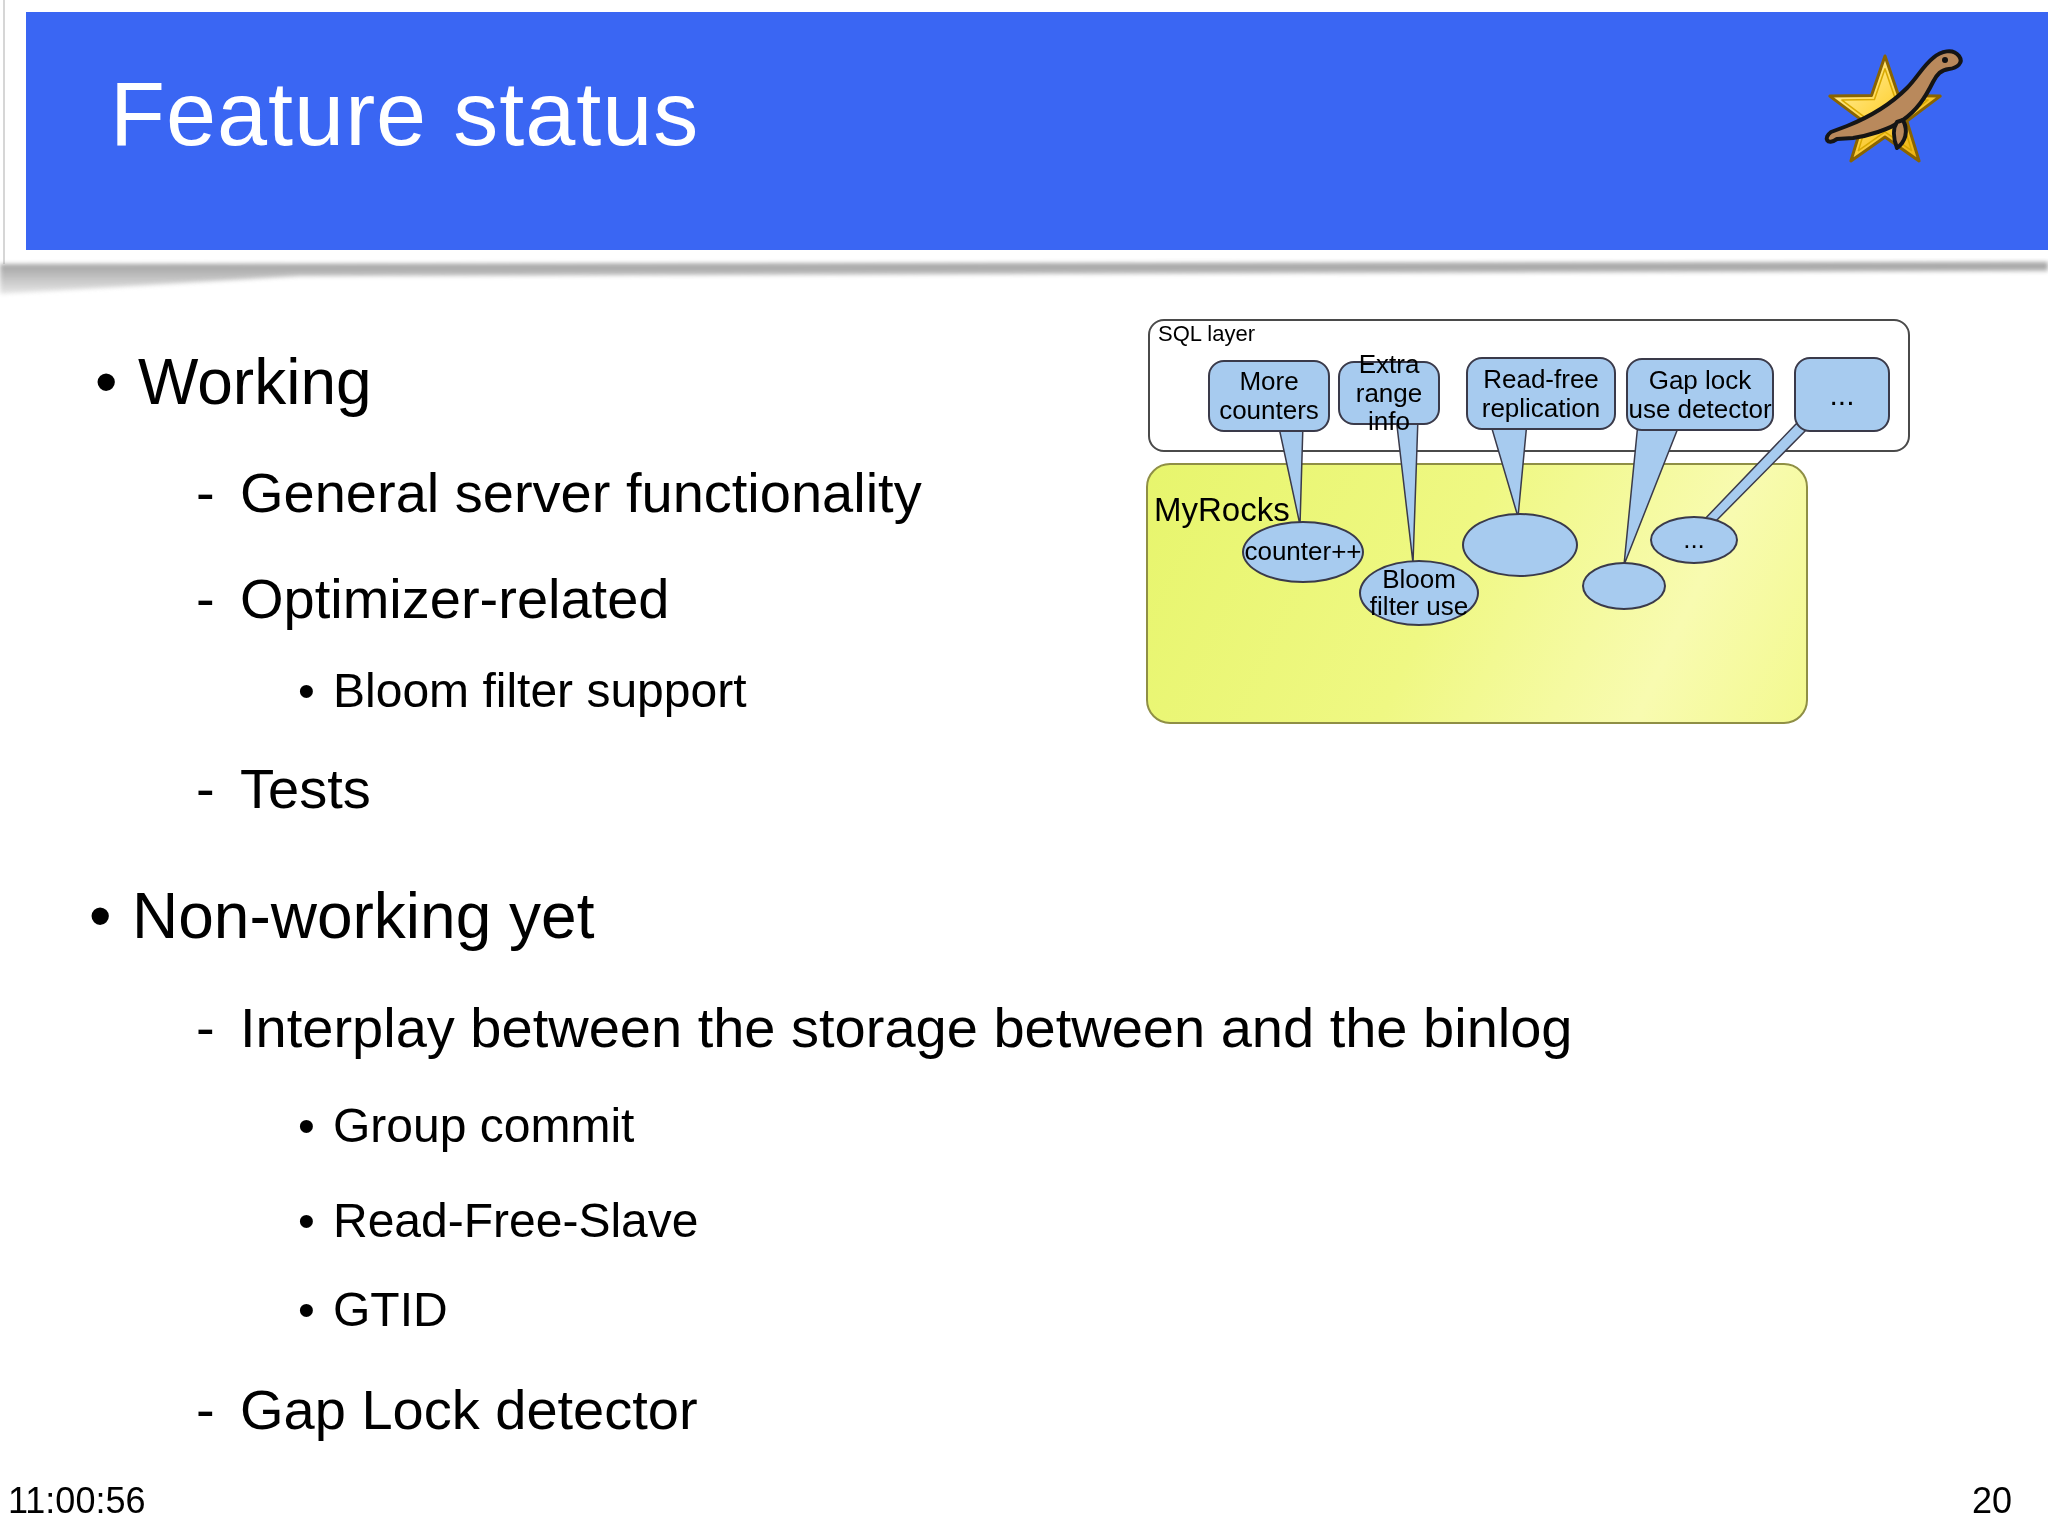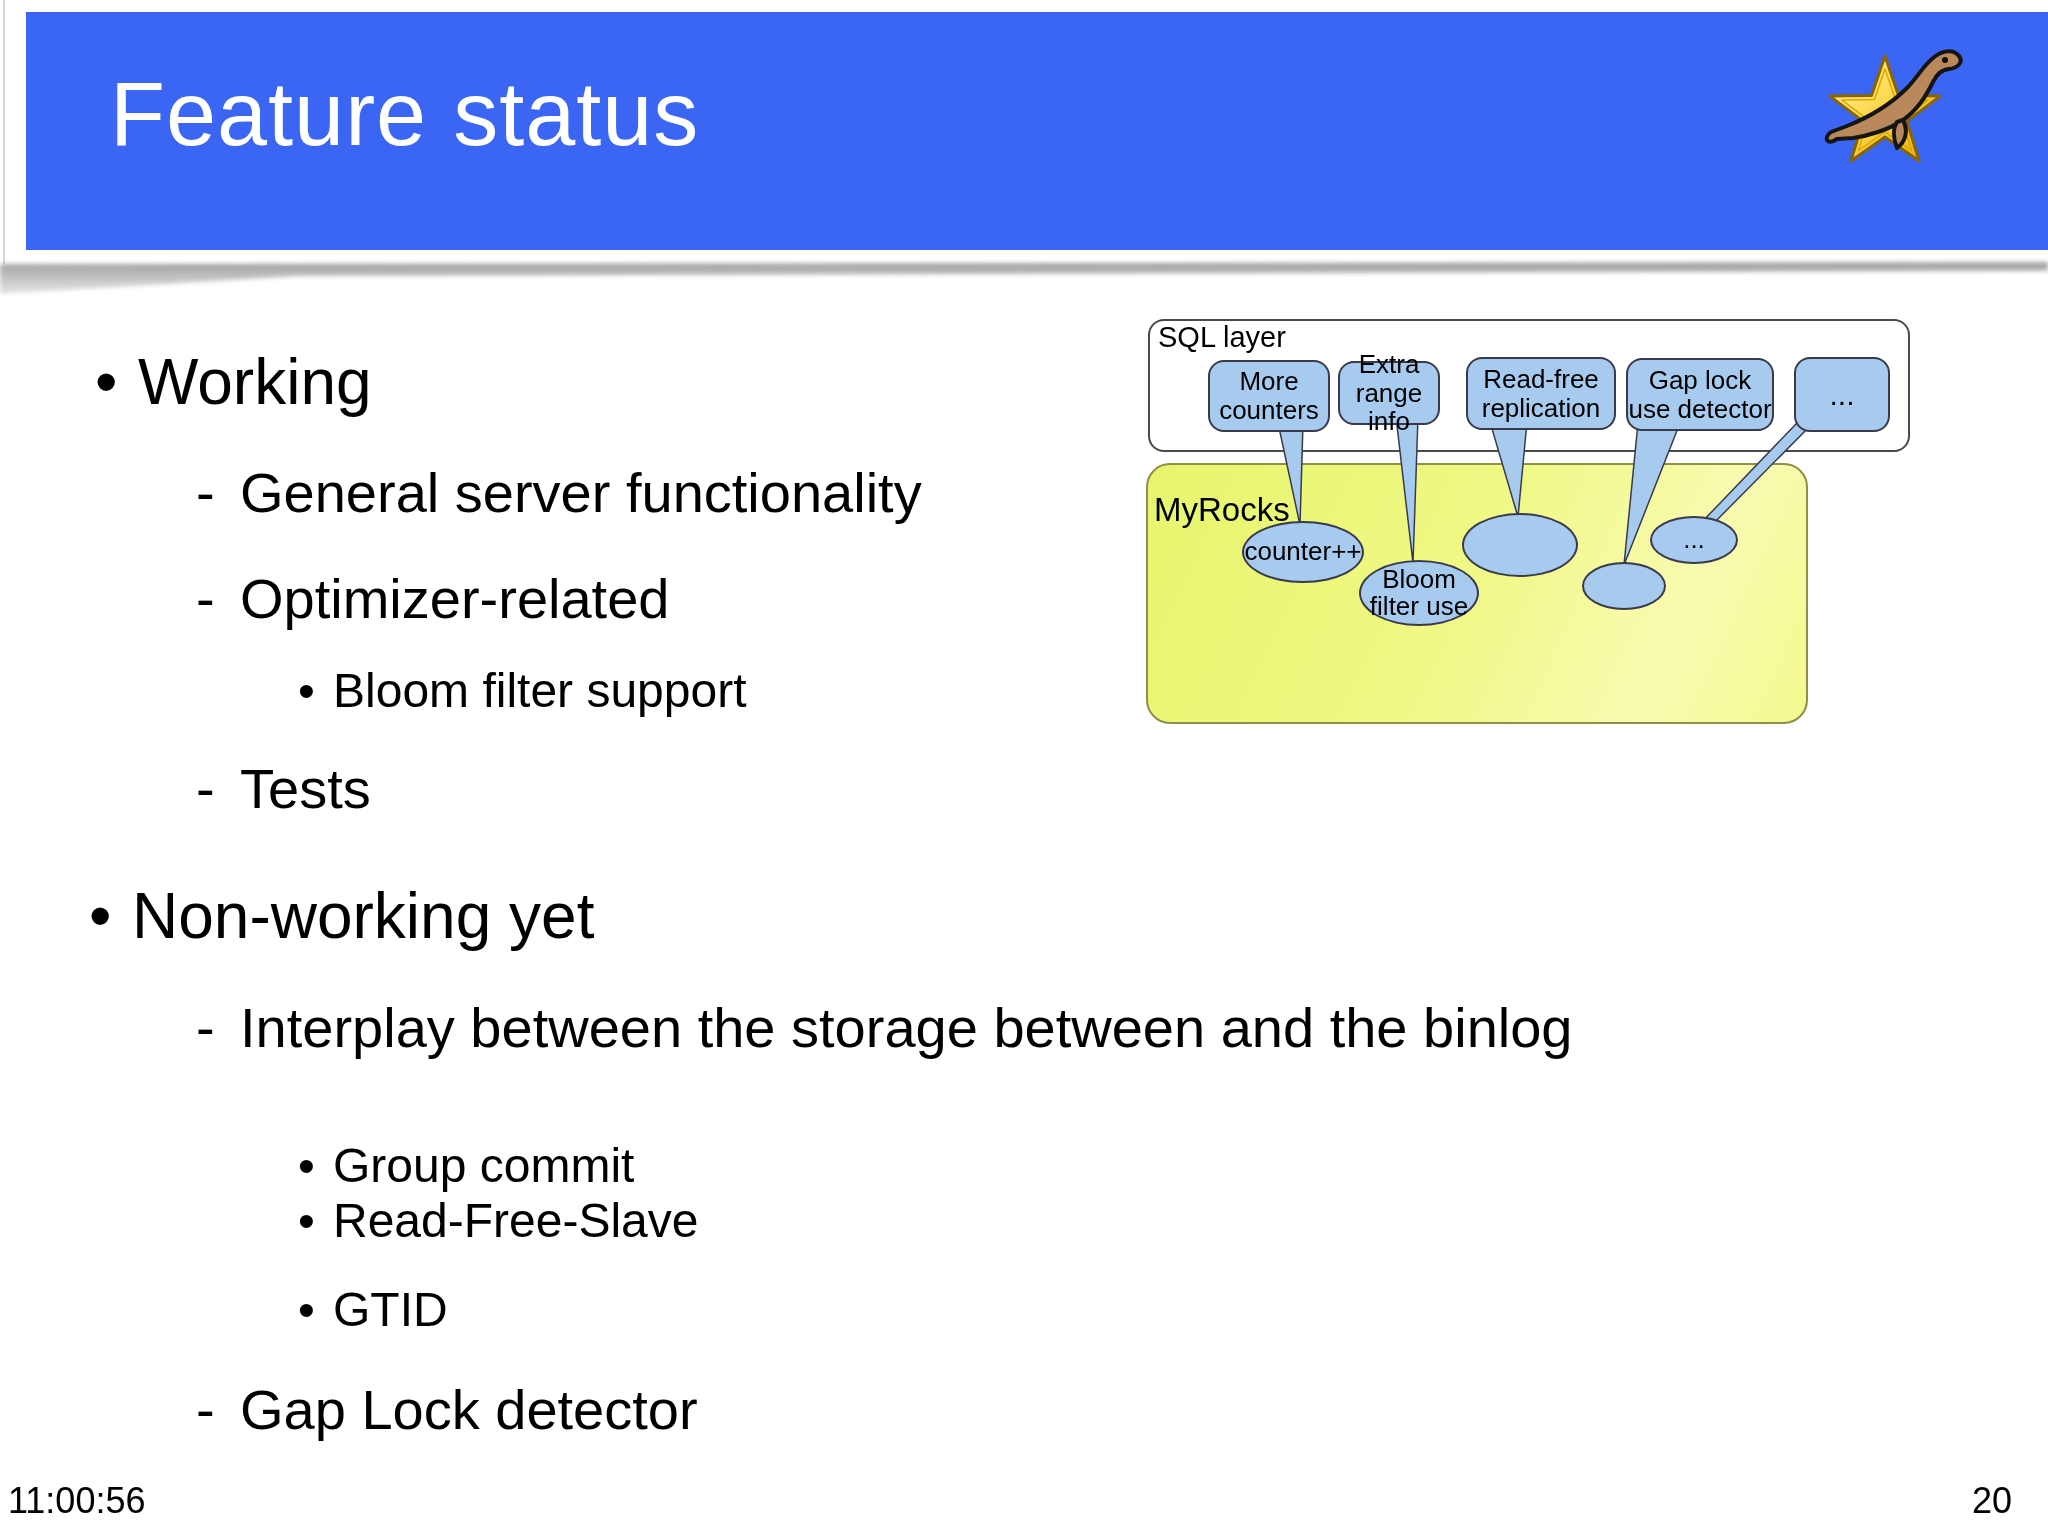--- a/index.html
+++ b/index.html
@@ -30,21 +30,21 @@
   .lv3 .mk{display:inline-block;width:35px;}
   
   .footer-time{position:absolute;left:8px;top:1480px;font-size:36px;}
   .footer-page{position:absolute;right:36px;top:1480px;font-size:36px;}
   
   .diagram{position:absolute;left:1140px;top:315px;width:780px;height:420px;}
   .sqlbox{
     position:absolute;left:8px;top:4px;width:758px;height:129px;z-index:1;
     background:#fff;border:2px solid var(--box-border,#4a4a4a);border-radius:16px;
   }
-  .sql-label{position:absolute;left:18px;top:6px;font-size:29px;z-index:2;}
+  .sql-label{position:absolute;left:18px;top:6px;font-size:22px;z-index:2;}
   .tails{position:absolute;left:0;top:0;width:780px;height:420px;z-index:3;}
   .callout{
     position:absolute;z-index:4;background:var(--callout-blue,#a7cbef);
     border:2px solid var(--callout-border,#3a3a4a);border-radius:16px;
     display:flex;align-items:center;justify-content:center;text-align:center;
     font-size:26px;line-height:1.1;
   }
   .co1{left:68px;top:45px;width:118px;height:68px;}
   .co2{left:198px;top:46px;width:98px;height:60px;}
   .co3{left:326px;top:42px;width:146px;height:69px;}
@@ -114,21 +114,21 @@
   </svg>
 
   <div>
     <div class="line lv1" style="left:95px;top:345px;"><span class="mk">•</span><span>Working</span></div>
     <div class="line lv2" style="left:196px;top:460px;"><span class="mk">-</span><span>General server functionality</span></div>
     <div class="line lv2" style="left:196px;top:566px;"><span class="mk">-</span><span>Optimizer-related</span></div>
     <div class="line lv3" style="left:298px;top:663px;"><span class="mk">•</span><span>Bloom filter support</span></div>
     <div class="line lv2" style="left:196px;top:756px;"><span class="mk">-</span><span>Tests</span></div>
     <div class="line lv1" style="left:89px;top:879px;"><span class="mk">•</span><span>Non-working yet</span></div>
     <div class="line lv2" style="left:196px;top:995px;"><span class="mk">-</span><span>Interplay between the storage between and the binlog</span></div>
-    <div class="line lv3" style="left:298px;top:1098px;margin-top:40px;"><span class="mk">•</span><span>Group commit</span></div>
+    <div class="line lv3" style="left:298px;top:1098px;"><span class="mk">•</span><span>Group commit</span></div>
     <div class="line lv3" style="left:298px;top:1193px;"><span class="mk">•</span><span>Read-Free-Slave</span></div>
     <div class="line lv3" style="left:298px;top:1282px;"><span class="mk">•</span><span>GTID</span></div>
     <div class="line lv2" style="left:196px;top:1377px;"><span class="mk">-</span><span>Gap Lock detector</span></div>
   </div>
 
   <div class="diagram">
     <div class="sqlbox"></div>
     <div class="sql-label">SQL layer</div>
 
     <div class="myrocks"></div>

